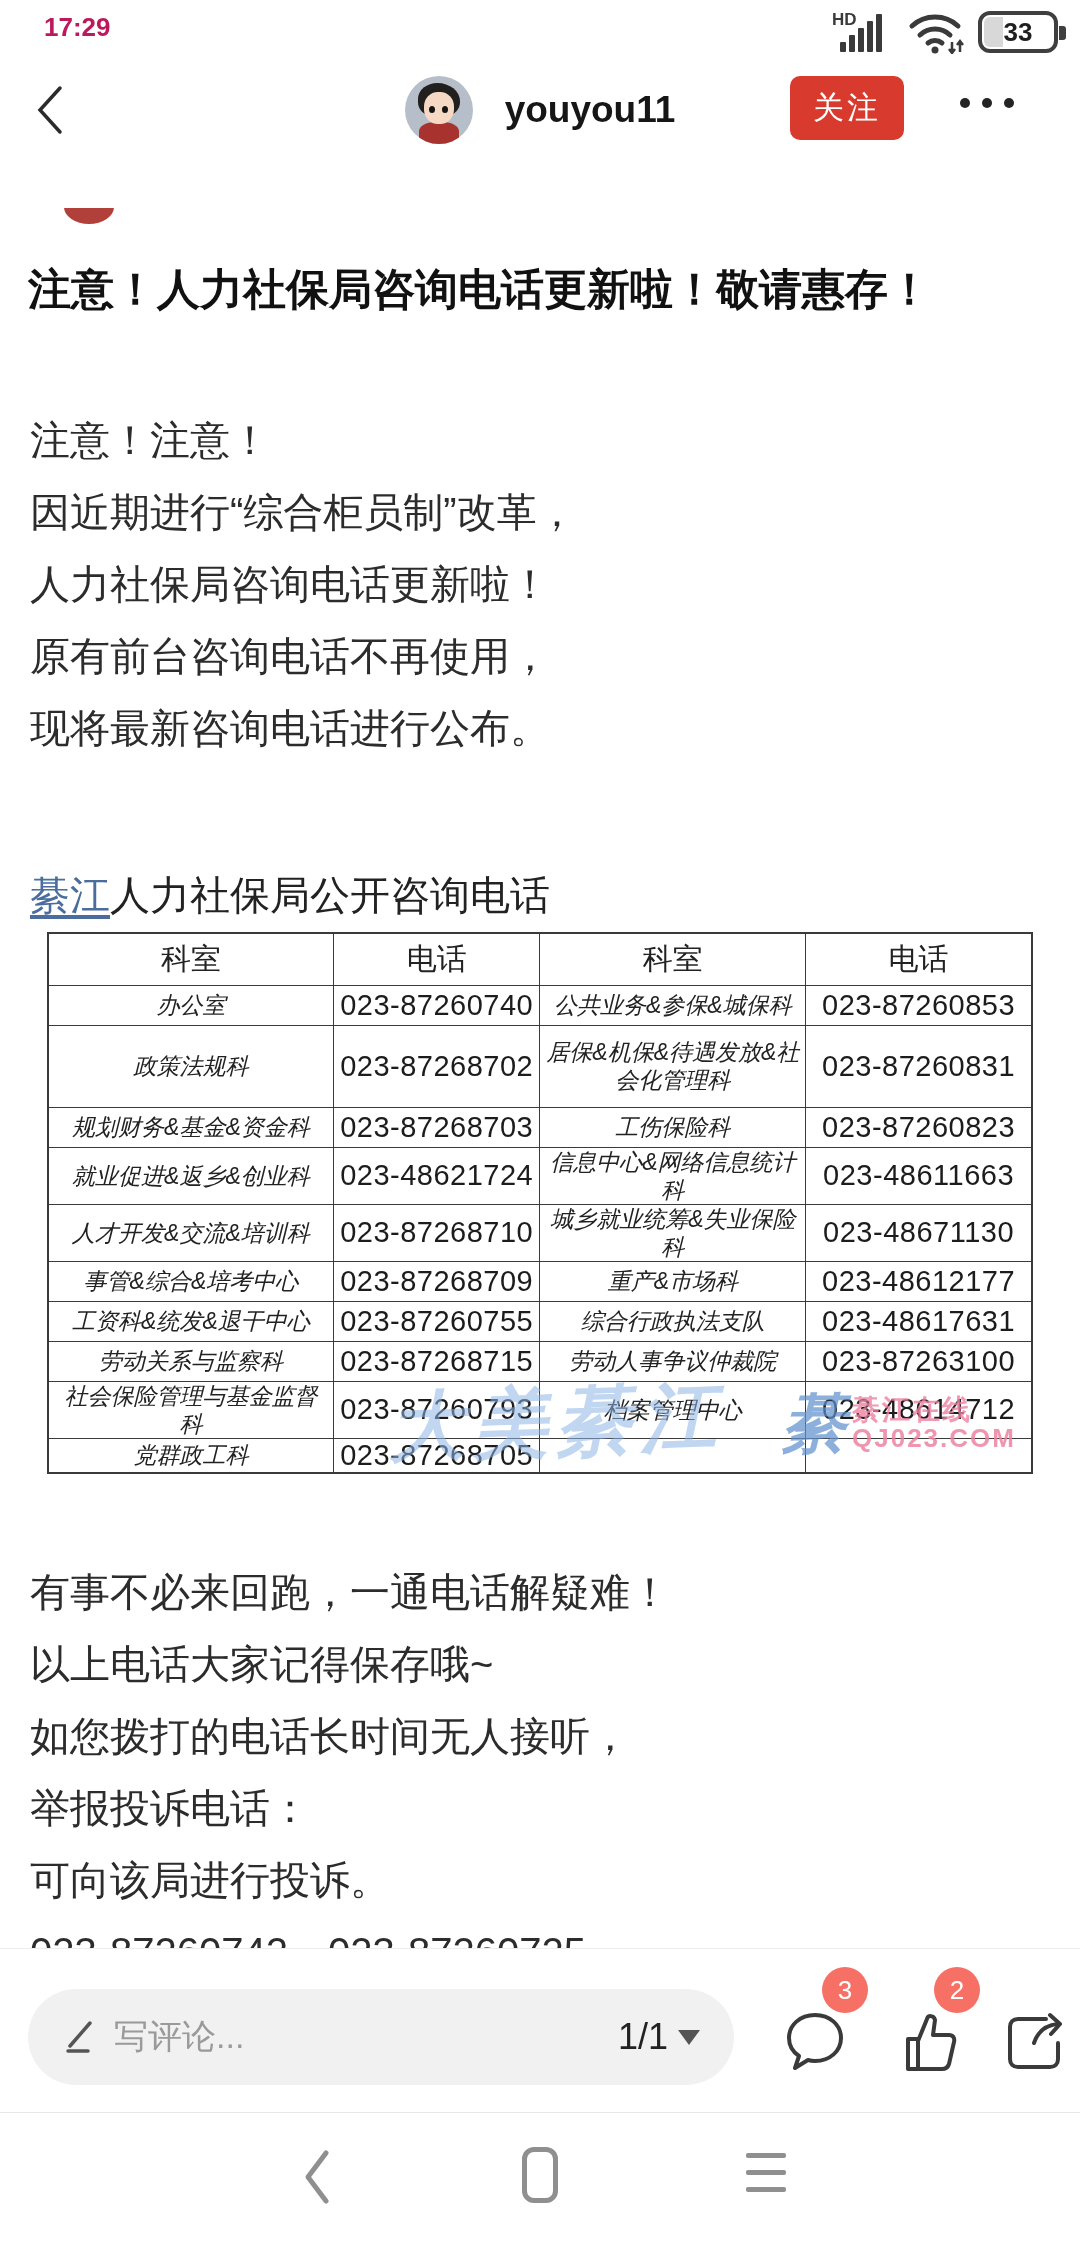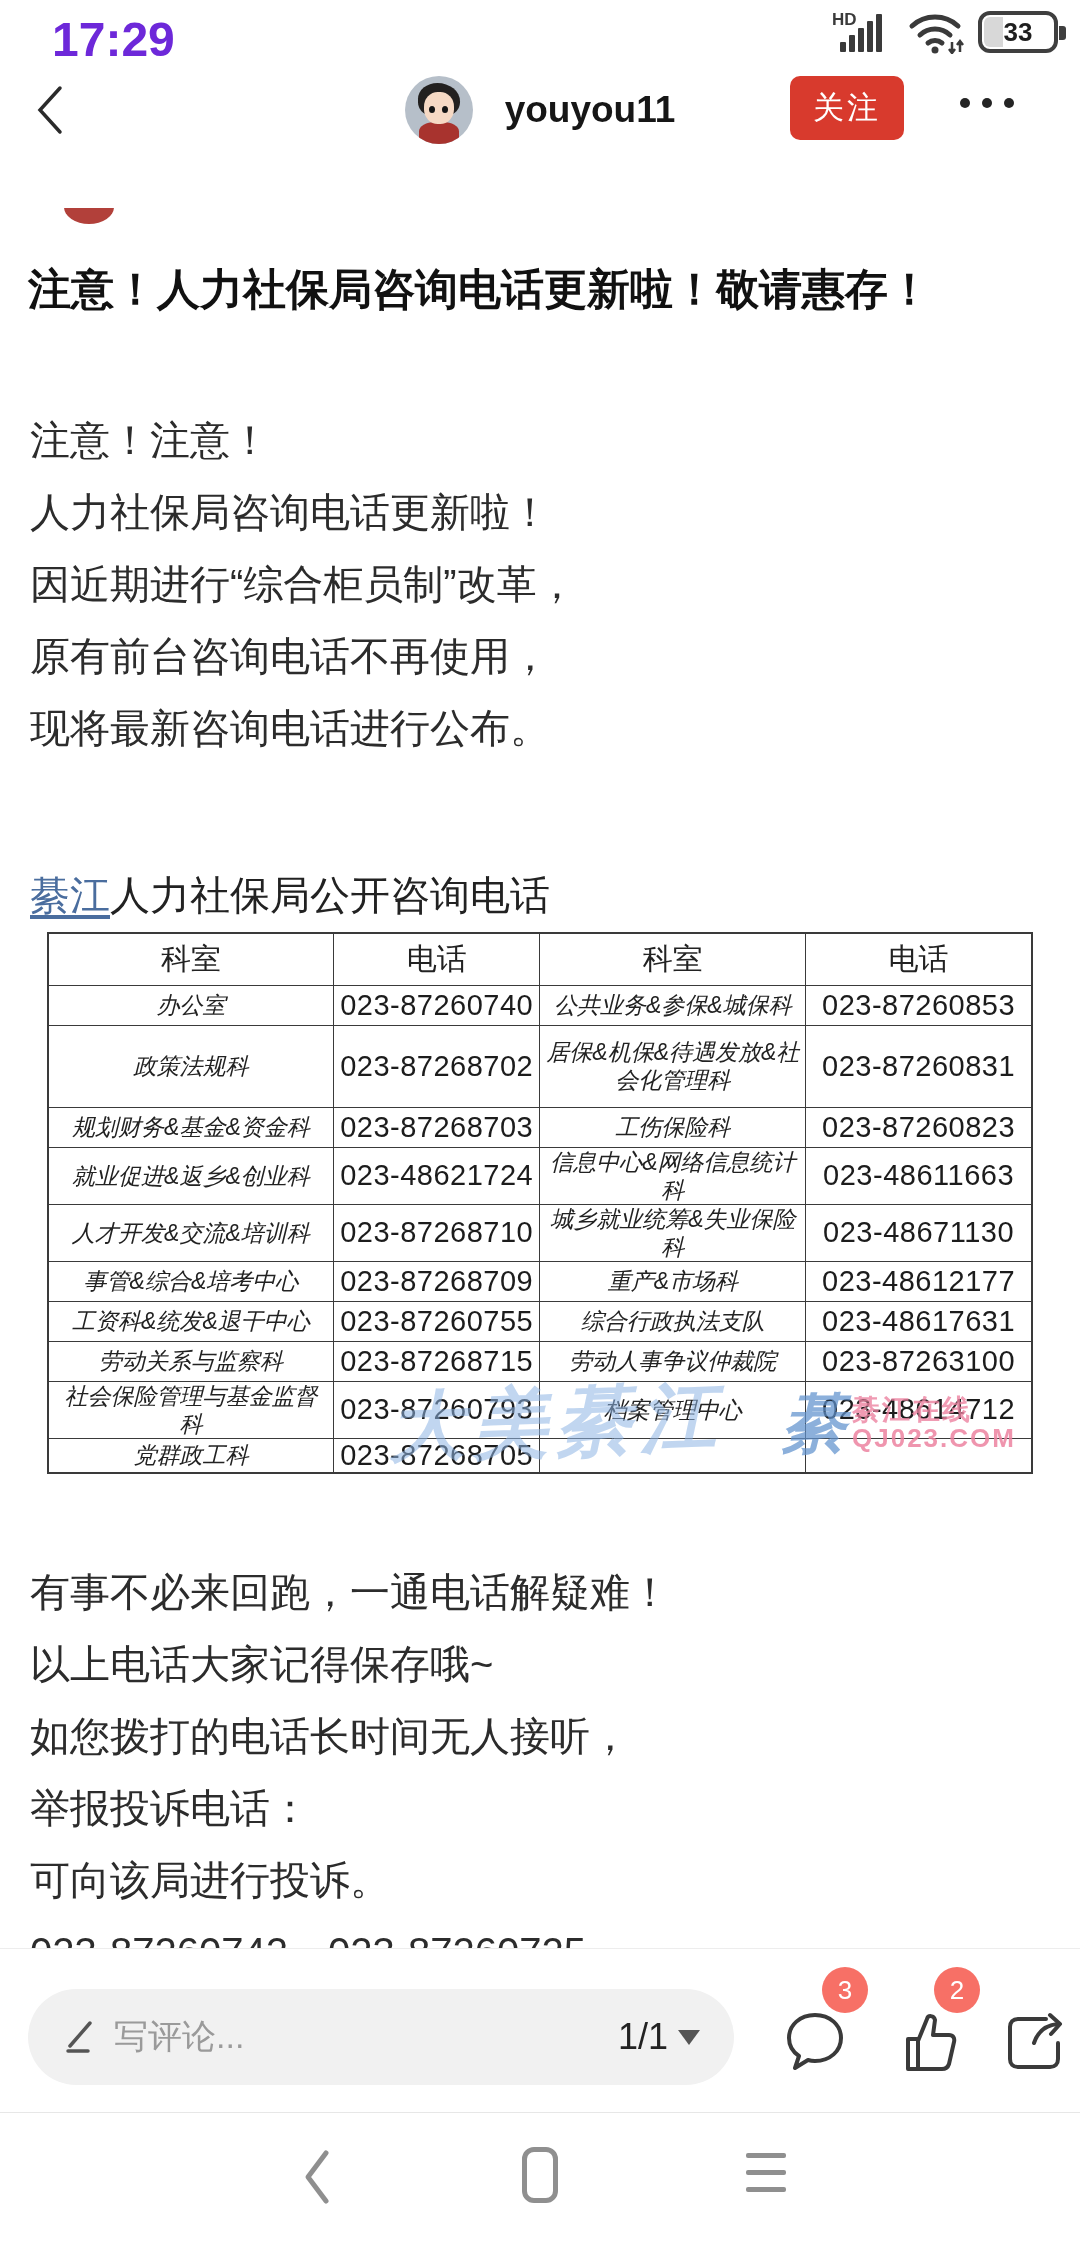--- a/index.html
+++ b/index.html
@@ -1,21 +1,21 @@
 <!DOCTYPE html>
 <html><head>
 <meta charset="utf-8">
 <style>
   * { margin:0; padding:0; box-sizing:border-box; }
   html,body { width:1080px; height:2244px; background:#ffffff; overflow:hidden;
     font-family:"Liberation Sans","DejaVu Sans",sans-serif; }
 
   
   .status-bar { position:absolute; top:0; left:0; width:1080px; height:62px; background:#fff; }
-  .time { position:absolute; left:52px; top:12px; font-size:48px; font-weight:600; color:#6d28d9; }
+  .time { position:absolute; left:44px; top:12px; font-size:26px; font-weight:600; color:#be185d; }
   .sb-right { position:absolute; right:22px; top:10px; display:flex; align-items:center; gap:14px; }
   .hd-signal { position:relative; width:62px; height:44px; }
   .hd-label { position:absolute; left:0; top:0; font-size:17px; font-weight:700; color:#3a3a3a; }
   .bars { position:absolute; left:8px; bottom:2px; display:flex; align-items:flex-end; gap:3px; }
   .bars i { display:block; width:6px; background:#3a3a3a; border-radius:1px; }
   .wifi { position:relative; width:56px; height:44px; }
   .battery { position:relative; width:80px; height:42px; border:4px solid #3f3f3f; border-radius:12px;
     display:flex; align-items:center; justify-content:center; }
   .battery .fill { position:absolute; left:2px; top:2px; bottom:2px; width:26%; background:#d8d8d8; border-radius:6px 0 0 6px; }
   .battery .pct { position:relative; font-size:26px; font-weight:600; color:#1f1f1f; }
@@ -148,22 +148,22 @@
       <i></i>
     </div>
 </div>
 
 <div class="red-crescent"></div>
 
 <div class="post-title">注意！人力社保局咨询电话更新啦！敬请惠存！</div>
 
 <div class="intro">
   <div class="line">注意！注意！</div>
+  <div class="line">因近期进行“综合柜员制”改革，</div>
   <div class="line">人力社保局咨询电话更新啦！</div>
-  <div class="line">因近期进行“综合柜员制”改革，</div>
   <div class="line">原有前台咨询电话不再使用，</div>
   <div class="line">现将最新咨询电话进行公布。</div>
 </div>
 
 <div class="table-caption">
   <span class="caption-link">綦江</span><span>人力社保局公开咨询电话</span>
 </div>
 
 <div class="phone-table-wrap">
   <table class="phone">

